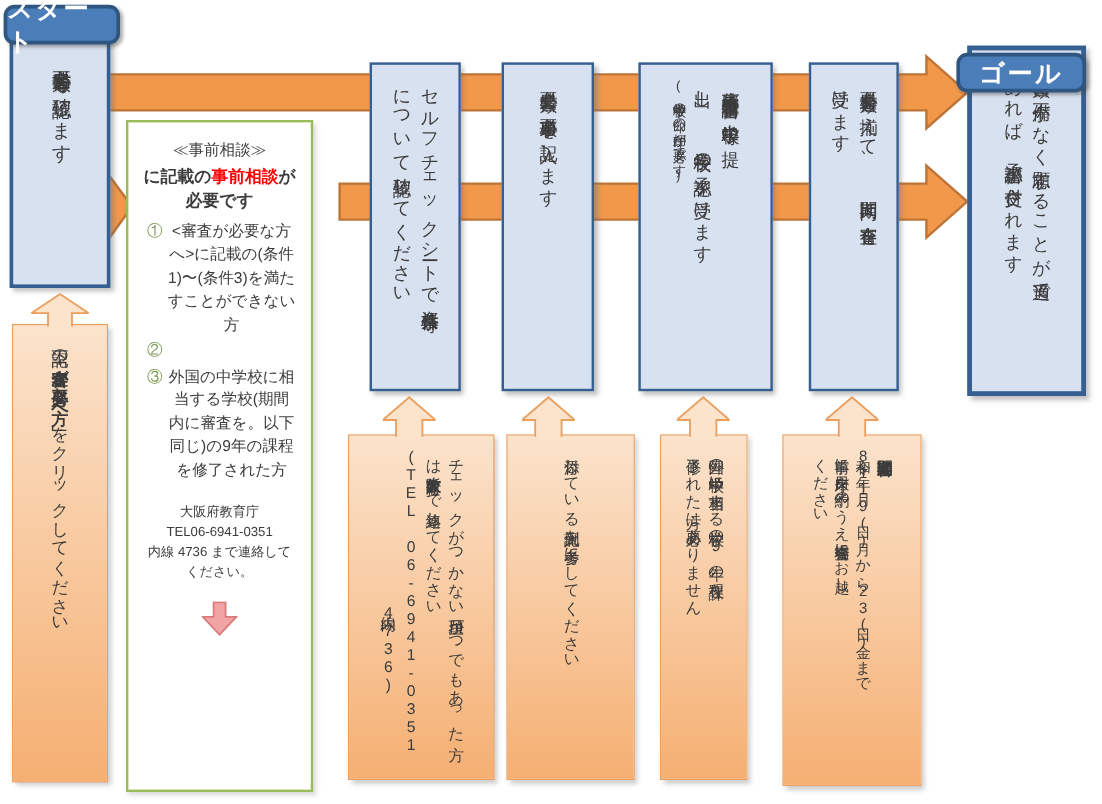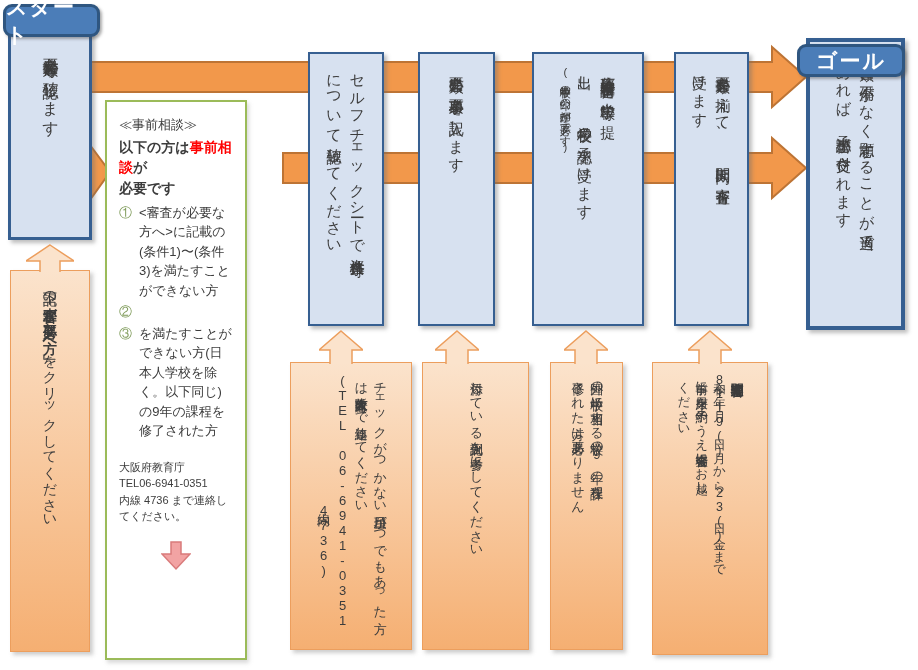--- a/index.html
+++ b/index.html
@@ -111,34 +111,34 @@
 あれば、承認書が交付されます</div>
   </div>
 
   <div class="flow-header" style="left:3px;top:4px;width:97px;height:33px;">
     <span>スタート</span>
   </div>
   <div class="flow-header" style="left:797px;top:4px;width:108px;height:33px;margin-top:40px;">
     <span>ゴール</span>
   </div>
 
-  <div class="green-box" style="left:105px;top:100px;width:142px;height:560px;">
+  <div class="green-box" style="left:105px;top:100px;width:156px;height:560px;text-align:center;">
     <div class="gb-title">≪事前相談≫</div>
-    <div class="gb-headline"><span>以下の方は</span><span class="red">事前相談</span><span>が
+    <div class="gb-headline"><span>に記載の</span><span class="red">事前相談</span><span>が
 必要です</span></div>
     <div class="gb-item">
       <span class="gb-marker">①</span>
       <span class="gb-item-text">&lt;審査が必要な方へ&gt;に記載の(条件1)〜(条件3)を満たすことができない方</span>
     </div>
     <div class="gb-item">
       <span class="gb-marker">②</span>
     </div>
     <div class="gb-item">
       <span class="gb-marker">③</span>
-      <span class="gb-item-text">を満たすことができない方(日本人学校を除く。以下同じ)の9年の課程を修了された方</span>
+      <span class="gb-item-text">外国の中学校に相当する学校(期間内に審査を。以下同じ)の9年の課程を修了された方</span>
     </div>
     <div class="gb-contact">大阪府教育庁
 TEL06-6941-0351
 内線 4736 まで連絡してください。</div>
     <svg class="gb-arrow" width="30" height="30">
       <polygon points="10,1 20,1 20,13 29,13 15,28 1,13 10,13" style="fill:var(--down-arrow,#F2A3A3);stroke:#D97B7B;stroke-width:1.5;stroke-linejoin:miter;"></polygon>
     </svg>
   </div>
 
   <div class="callout co-click" style="left:10px;top:244px;width:80px;height:408px;">

